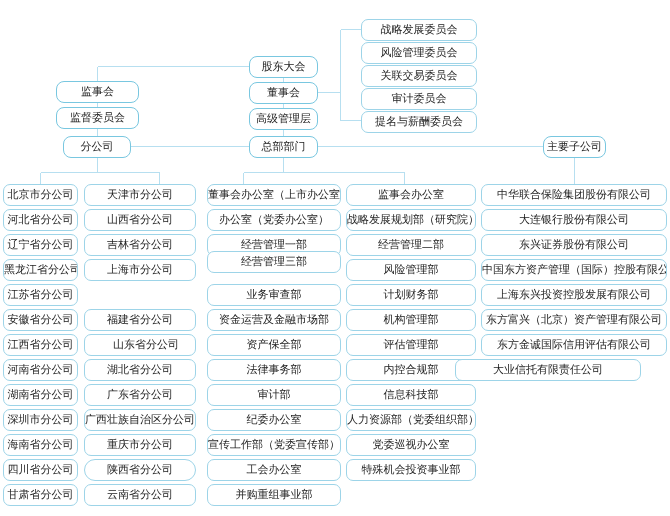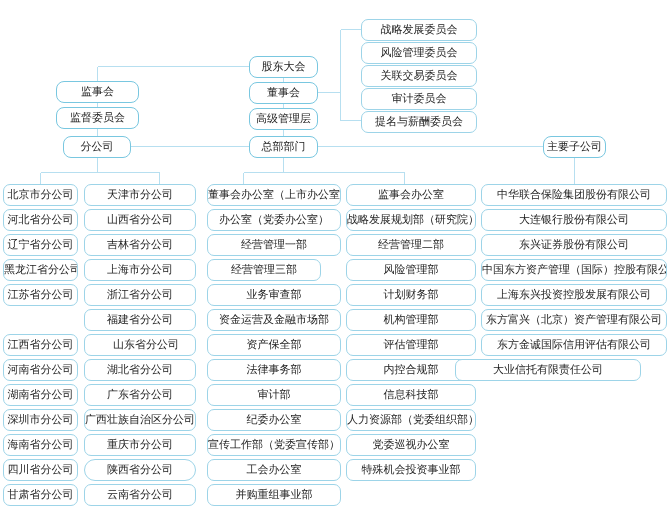--- a/index.html
+++ b/index.html
@@ -95,46 +95,46 @@
 
   <div class="node lead" style="left:63px; top:136px; width:68px;">分公司</div>
   <div class="node lead" style="left:543px; top:136px; width:63px;">主要子公司</div>
   <div class="node lead" style="left:249px; top:136px; width:69px;">总部部门</div>
 
   <div class="node" style="left:3px; top:184px; width:75px;">北京市分公司</div>
   <div class="node" style="left:3px; top:209px; width:75px;">河北省分公司</div>
   <div class="node" style="left:3px; top:234px; width:75px;">辽宁省分公司</div>
   <div class="node" style="left:3px; top:259px; width:75px;">黑龙江省分公司</div>
   <div class="node" style="left:3px; top:284px; width:75px;">江苏省分公司</div>
+  <div class="node" style="left:3px; top:309px; width:75px;">安徽省分公司</div>
   <div class="node" style="left:3px; top:334px; width:75px;">江西省分公司</div>
   <div class="node" style="left:3px; top:359px; width:75px;">河南省分公司</div>
   <div class="node" style="left:3px; top:384px; width:75px;">湖南省分公司</div>
   <div class="node" style="left:3px; top:409px; width:75px;">深圳市分公司</div>
   <div class="node" style="left:3px; top:434px; width:75px;">海南省分公司</div>
   <div class="node" style="left:3px; top:459px; width:75px;">四川省分公司</div>
   <div class="node" style="left:3px; top:484px; width:75px;">甘肃省分公司</div>
 
   <div class="node" style="left:84px; top:184px; width:112px;">天津市分公司</div>
   <div class="node" style="left:84px; top:209px; width:112px;">山西省分公司</div>
   <div class="node" style="left:84px; top:234px; width:112px;">吉林省分公司</div>
   <div class="node" style="left:84px; top:259px; width:112px;">上海市分公司</div>
-  <div class="node" style="left:84px; top:284px; width:112px;">浙江省分公司</div>
   <div class="node" style="left:84px; top:309px; width:112px;">福建省分公司</div>
   <div class="node" style="left:84px; top:334px; width:112px;padding-left:12px;">山东省分公司</div>
   <div class="node" style="left:84px; top:359px; width:112px;">湖北省分公司</div>
   <div class="node" style="left:84px; top:384px; width:112px;">广东省分公司</div>
   <div class="node" style="left:84px; top:409px; width:112px;">广西壮族自治区分公司</div>
   <div class="node" style="left:84px; top:434px; width:112px;">重庆市分公司</div>
   <div class="node" style="left:84px; top:459px; width:112px;border-radius:11px;">陕西省分公司</div>
   <div class="node" style="left:84px; top:484px; width:112px;">云南省分公司</div>
 
   <div class="node" style="left:207px; top:184px; width:134px;">董事会办公室（上市办公室）</div>
   <div class="node" style="left:207px; top:209px; width:134px;">办公室（党委办公室）</div>
   <div class="node" style="left:207px; top:234px; width:134px;">经营管理一部</div>
-  <div class="node" style="left:207px; top:259px; width:114px;">经营管理三部</div>
+  <div class="node" style="left:207px; top:251px; width:134px;">经营管理三部</div>
   <div class="node" style="left:207px; top:284px; width:134px;">业务审查部</div>
   <div class="node" style="left:207px; top:309px; width:134px;">资金运营及金融市场部</div>
   <div class="node" style="left:207px; top:334px; width:134px;">资产保全部</div>
   <div class="node" style="left:207px; top:359px; width:134px;">法律事务部</div>
   <div class="node" style="left:207px; top:384px; width:134px;">审计部</div>
   <div class="node" style="left:207px; top:409px; width:134px;">纪委办公室</div>
   <div class="node" style="left:207px; top:434px; width:134px;">宣传工作部（党委宣传部）</div>
   <div class="node" style="left:207px; top:459px; width:134px;">工会办公室</div>
   <div class="node" style="left:207px; top:484px; width:134px;">并购重组事业部</div>
 

